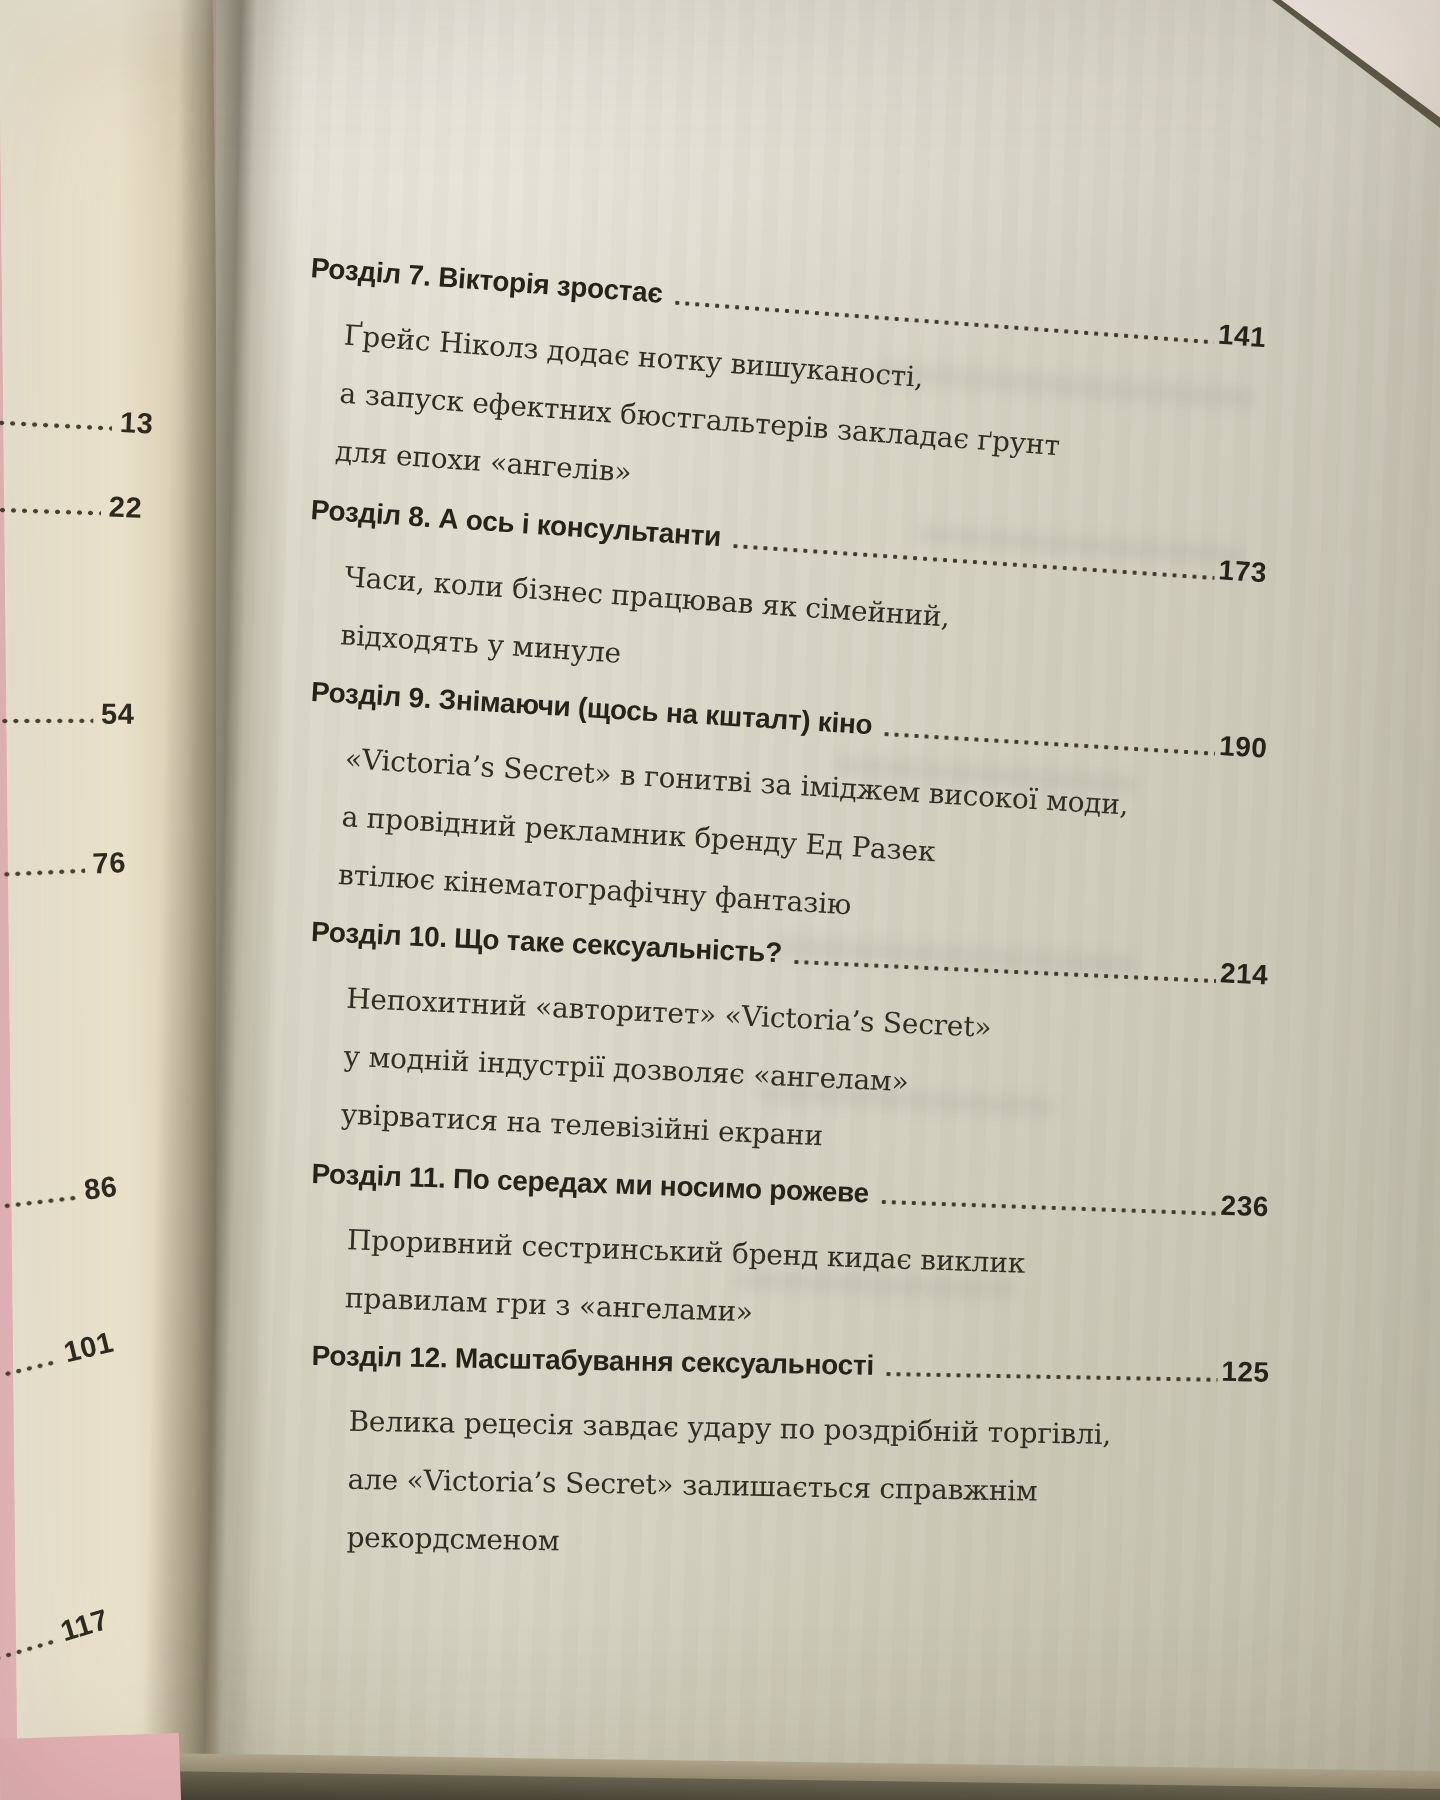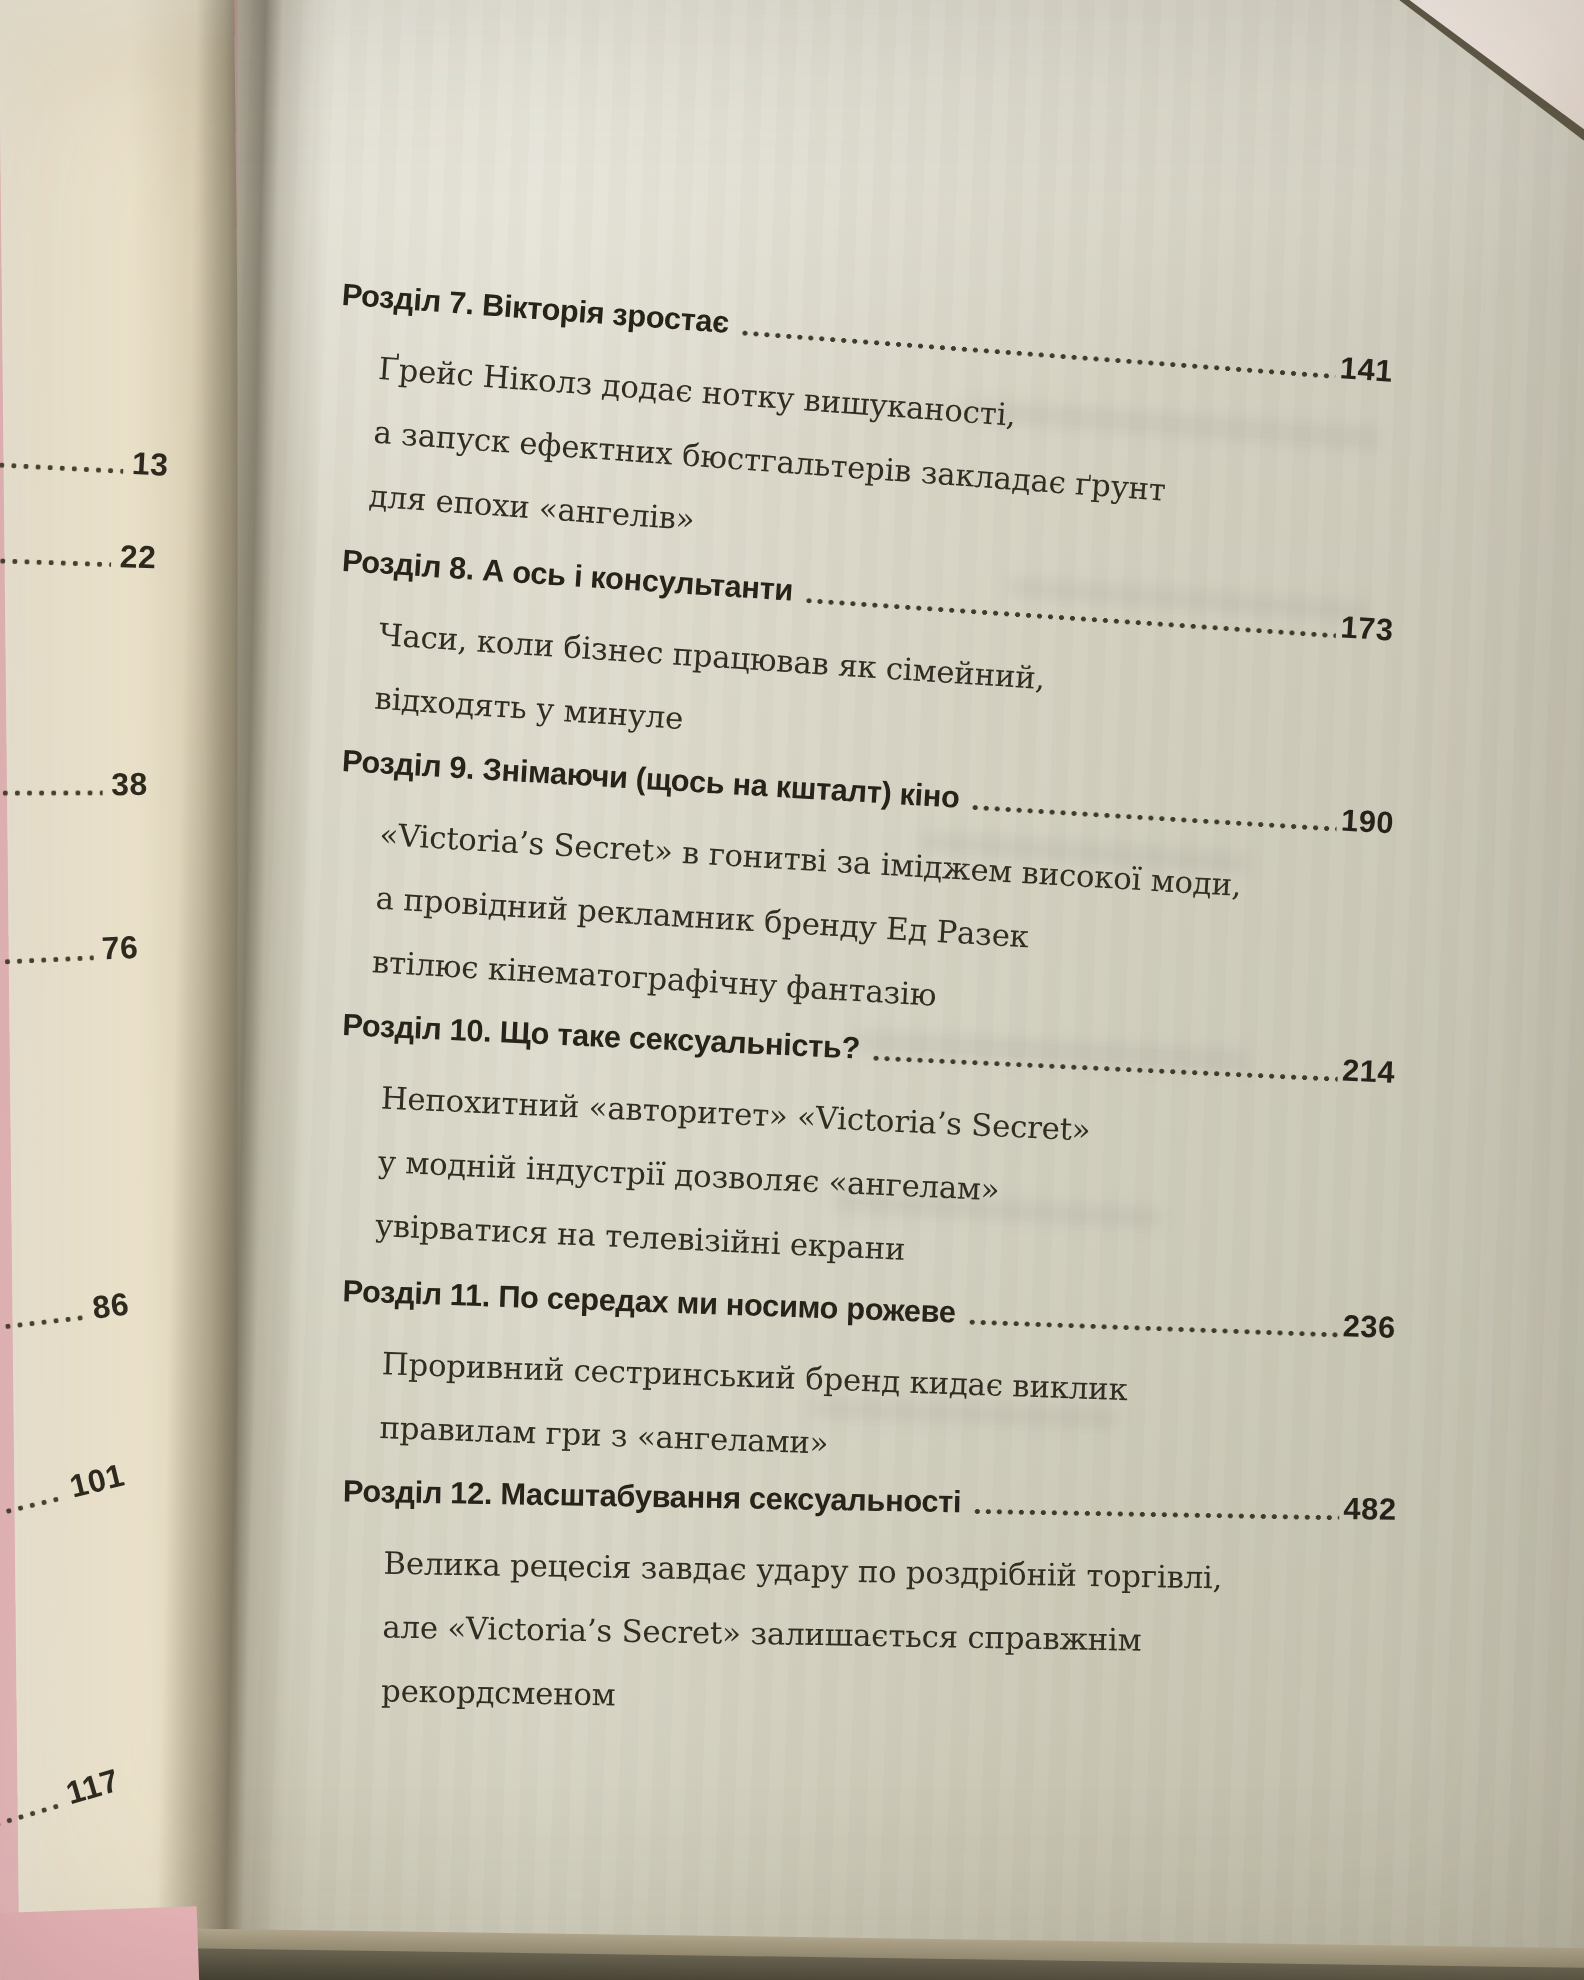--- a/index.html
+++ b/index.html
@@ -77,21 +77,21 @@
     <div class="left-item" style="left:-40px;top:428px;width:190px;transform:rotate(3.5deg);">
       <span class="leader"></span>
       <span>13</span>
     </div>
     <div class="left-item" style="left:-40px;top:512px;width:178px;transform:rotate(2.5deg);">
       <span class="leader"></span>
       <span>22</span>
     </div>
     <div class="left-item" style="left:-40px;top:718px;width:168px;transform:rotate(.5deg);">
       <span class="leader"></span>
-      <span>38</span>
+      <span>54</span>
     </div>
     <div class="left-item" style="left:-40px;top:866px;width:158px;transform:rotate(-2deg);">
       <span class="leader"></span>
       <span>76</span>
     </div>
     <div class="left-item" style="left:-44px;top:1190px;width:150px;transform:rotate(-6deg);">
       <span class="leader"></span>
       <span>86</span>
     </div>
     <div class="left-item" style="left:-48px;top:1345px;width:148px;transform:rotate(-13deg);">
@@ -177,21 +177,21 @@
     <div class="sublines">
       <div>Проривний сестринський бренд кидає виклик</div>
       <div>правилам гри з «ангелами»</div>
     </div>
   </div>
 
   <div class="entry" style="top:1340px;transform:rotate(1deg);">
     <div class="head-row">
       <span class="head">Розділ 12. Масштабування сексуальності</span>
       <span class="leader"></span>
-      <span class="pnum">482</span>
+      <span class="pnum">125</span>
     </div>
     <div class="sublines">
       <div>Велика рецесія завдає удару по роздрібній торгівлі,</div>
       <div>але «Victoria’s Secret» залишається справжнім</div>
       <div>рекордсменом</div>
     </div>
   </div>
 
   <div class="corner-dark"></div>
   <div class="corner-light"></div>

